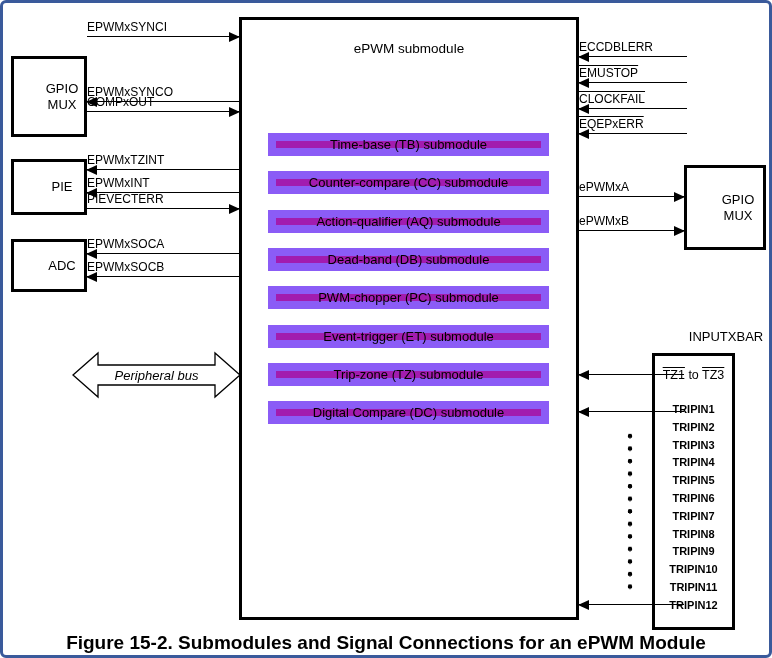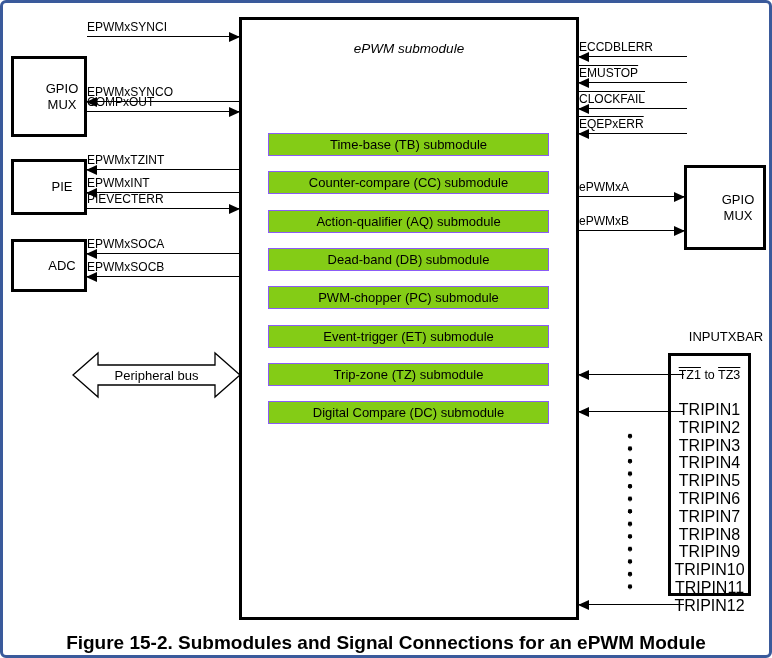--- a/index.html
+++ b/index.html
@@ -14,52 +14,52 @@
     position:absolute;box-sizing:border-box;border:3px solid #000;background:#fff;
     display:flex;align-items:center;justify-content:center;text-align:center;
     font-size:13px;line-height:16px;padding-left:26px;
   }
   .blk .wrap{display:inline-block;width:42px;}
   
   .main-box{
     position:absolute;left:236px;top:14px;width:340px;height:603px;
     box-sizing:border-box;border:3px solid #000;background:#fff;
   }
-  .main-title{position:absolute;left:0;top:21px;width:100%;text-align:center;font-size:13.5px;font-style:italic;}
+  .main-title{position:absolute;left:0;top:21px;width:100%;text-align:center;font-size:13.5px;}
   .submodule{
     position:absolute;left:26px;width:281px;height:23px;box-sizing:border-box;
-    border:1px solid #8b5cf6;background:#84cc16;display:flex;align-items:center;justify-content:center;
+    border:8px solid #8b5cf6;background:#a21caf;display:flex;align-items:center;justify-content:center;
     font-size:13px;white-space:nowrap;
   }
   
   .sig{position:absolute;}
   .sig-label{text-align:left;font-size:12px;line-height:15px;white-space:nowrap;}
   .sig-line{position:relative;height:1px;background:#000;margin-top:1px;}
   .bare .sig-line{margin-top:0;}
   .dir-right .sig-line::after{
     content:"";position:absolute;right:-1px;top:-4.5px;width:0;height:0;
     border-left:11px solid #000;border-top:5px solid transparent;border-bottom:5px solid transparent;
   }
   .dir-left .sig-line::before{
     content:"";position:absolute;left:-1px;top:-4.5px;width:0;height:0;
     border-right:11px solid #000;border-top:5px solid transparent;border-bottom:5px solid transparent;
   }
   .ovl .sig-label, .ov{text-decoration:overline;}
   
   .bus-svg{position:absolute;left:68px;top:346px;}
   .bus-label{
     position:absolute;left:68px;top:346px;width:171px;height:52px;
-    display:flex;align-items:center;justify-content:center;font-size:13px;
+    display:flex;align-items:center;justify-content:center;font-size:13px;font-style:italic;
   }
   
   .xbar-label{position:absolute;left:678px;top:326px;width:90px;text-align:center;font-size:13px;}
   .xbar{align-items:flex-start;justify-content:flex-start;}
   .tz-row{position:absolute;left:0;top:11px;width:100%;text-align:center;font-size:12.5px;white-space:nowrap;}
   .tripin-list{position:absolute;left:0;top:45px;width:100%;text-align:center;}
-  .tripin{font-size:16px;line-height:17.8px;}
+  .tripin{font-size:11px;line-height:17.8px;font-weight:bold;}
   
   .dots{
     position:absolute;left:623px;top:427px;width:8px;height:163px;
     background-image:radial-gradient(circle at 4px 6px,#000 0 2px,transparent 2.6px);
     background-size:8px 12.55px;background-repeat:repeat-y;
   }
   .caption{position:absolute;left:0;top:629px;width:100%;text-align:center;font-weight:bold;font-size:19px;}
 </style>
 </head>
 <body>
@@ -153,21 +153,21 @@
     <div class="sig dir-right" style="left:576px;top:211px;width:105px">
       <div class="sig-label">ePWMxB</div>
       <div class="sig-line"></div>
     </div>
 
     <div class="blk" style="left:681px;top:162px;width:82px;height:85px">
       <span class="wrap">GPIO MUX</span>
     </div>
 
     <div class="xbar-label">INPUTXBAR</div>
-    <div class="blk xbar" style="left:665px;top:350px;width:83px;height:243px">
+    <div class="blk xbar" style="left:649px;top:350px;width:83px;height:277px">
       <div class="tz-row">
         <span class="ov">TZ1</span>
         <span>to</span>
         <span class="ov">TZ3</span>
       </div>
       <div class="tripin-list">
         <div class="tripin">TRIPIN1</div>
         <div class="tripin">TRIPIN2</div>
         <div class="tripin">TRIPIN3</div>
         <div class="tripin">TRIPIN4</div>

